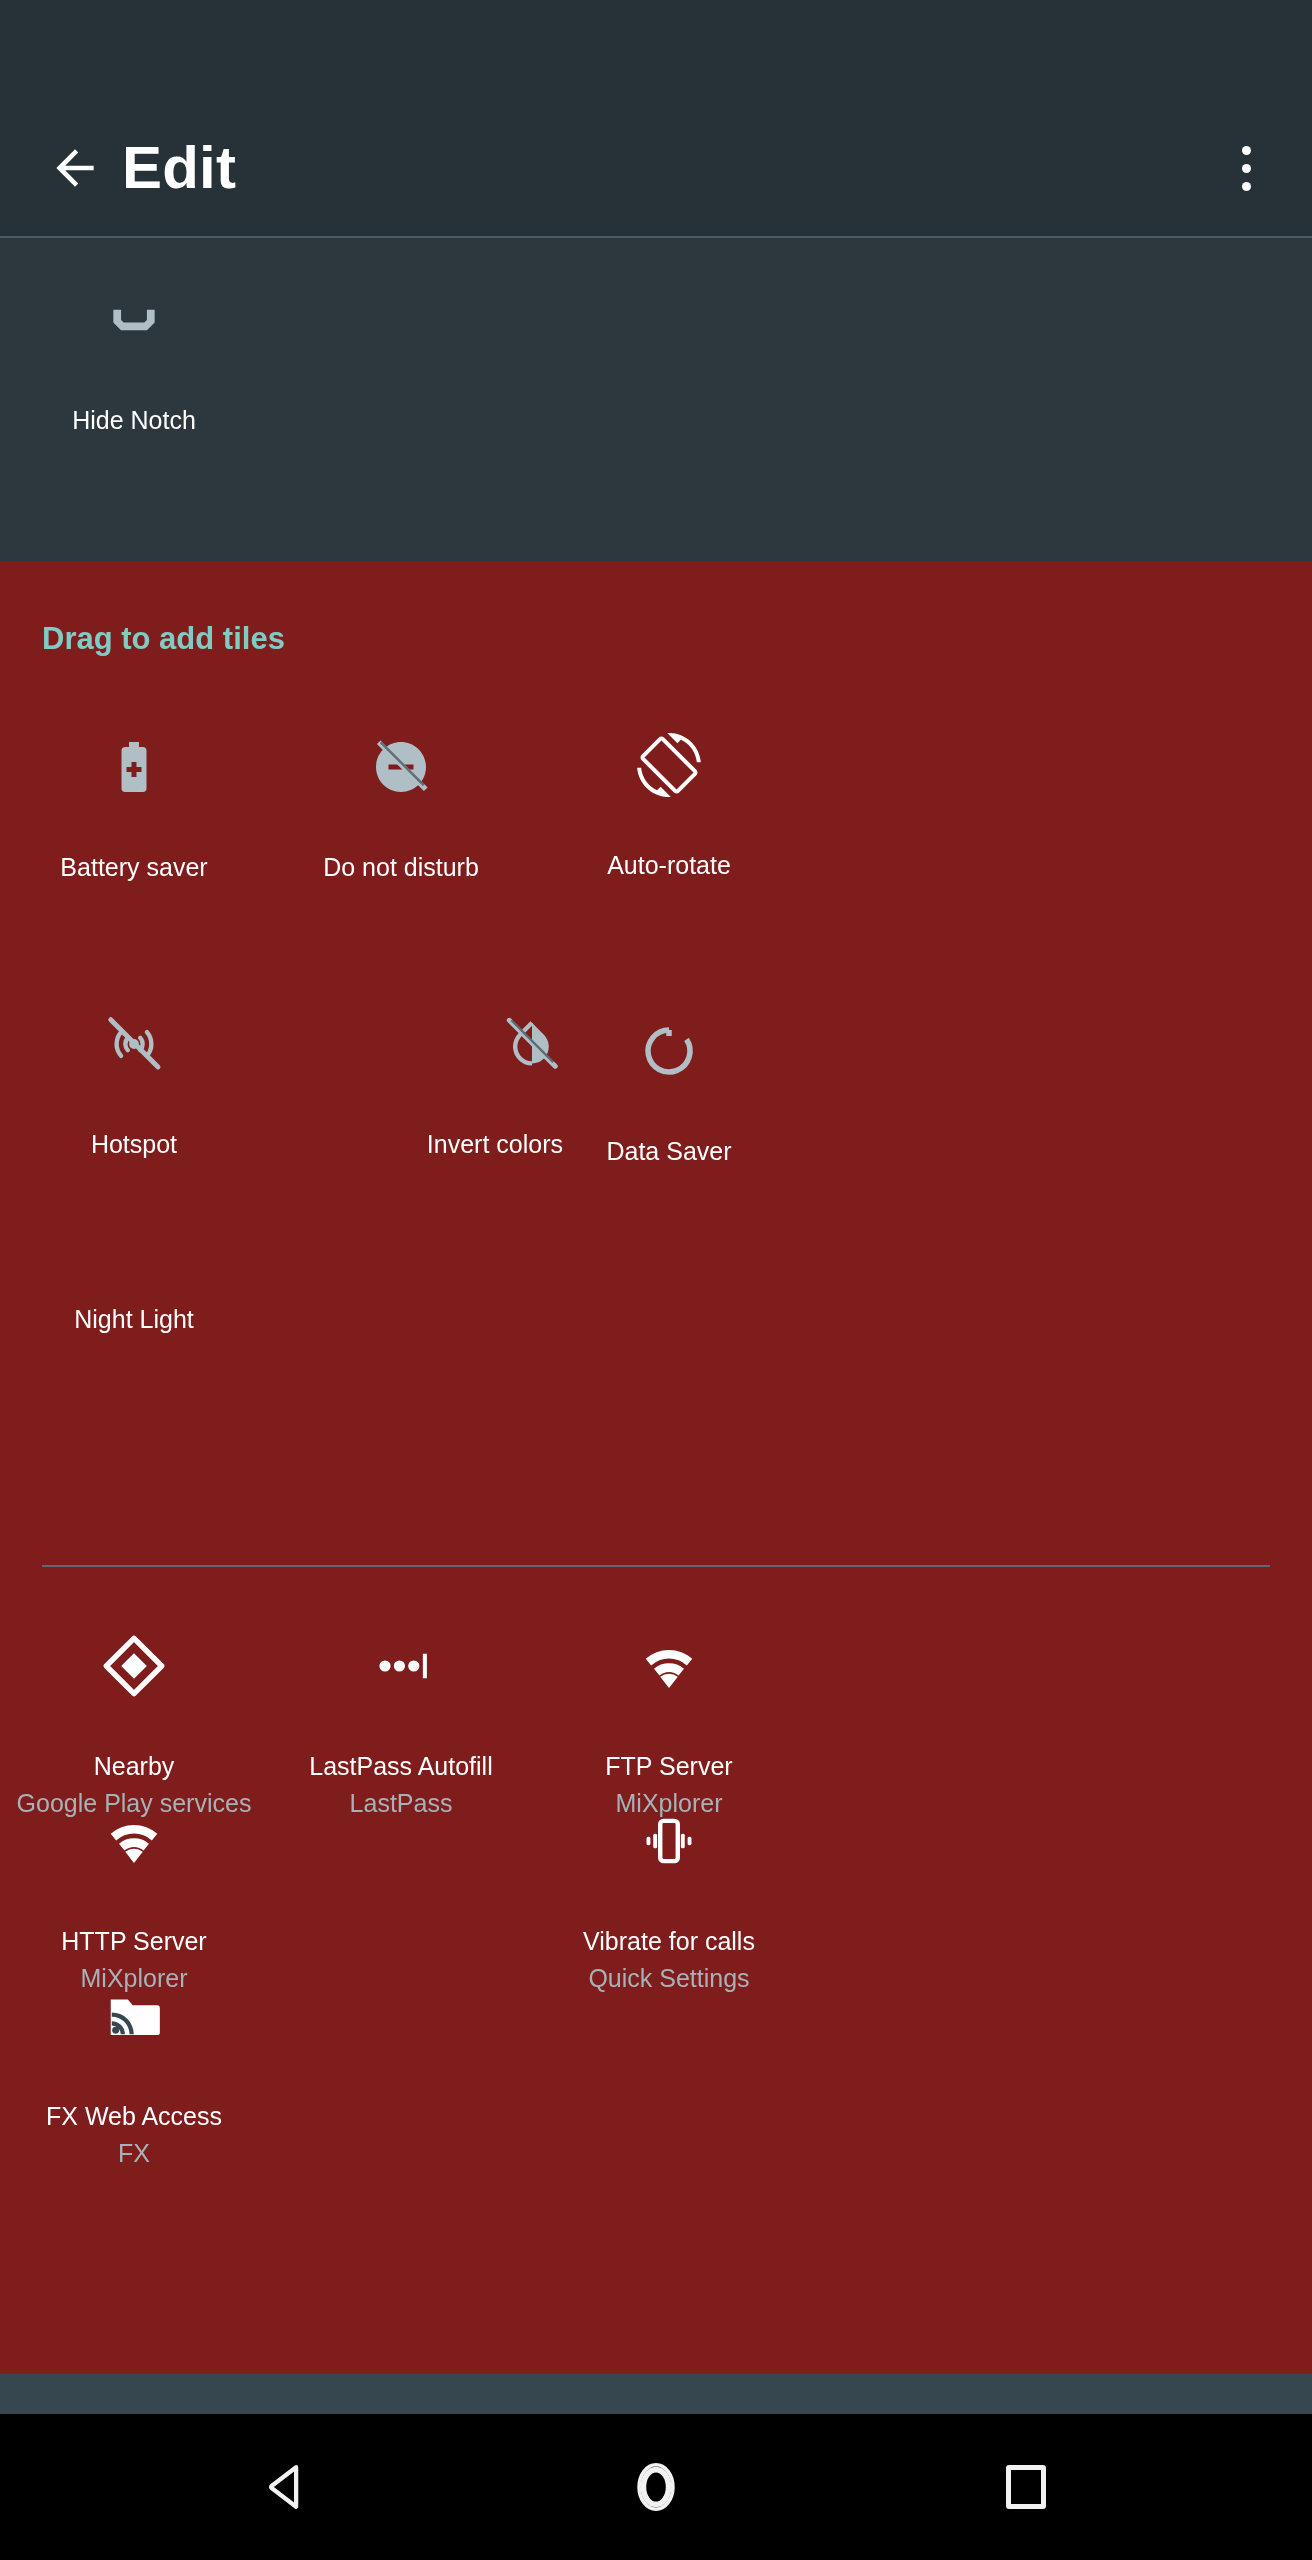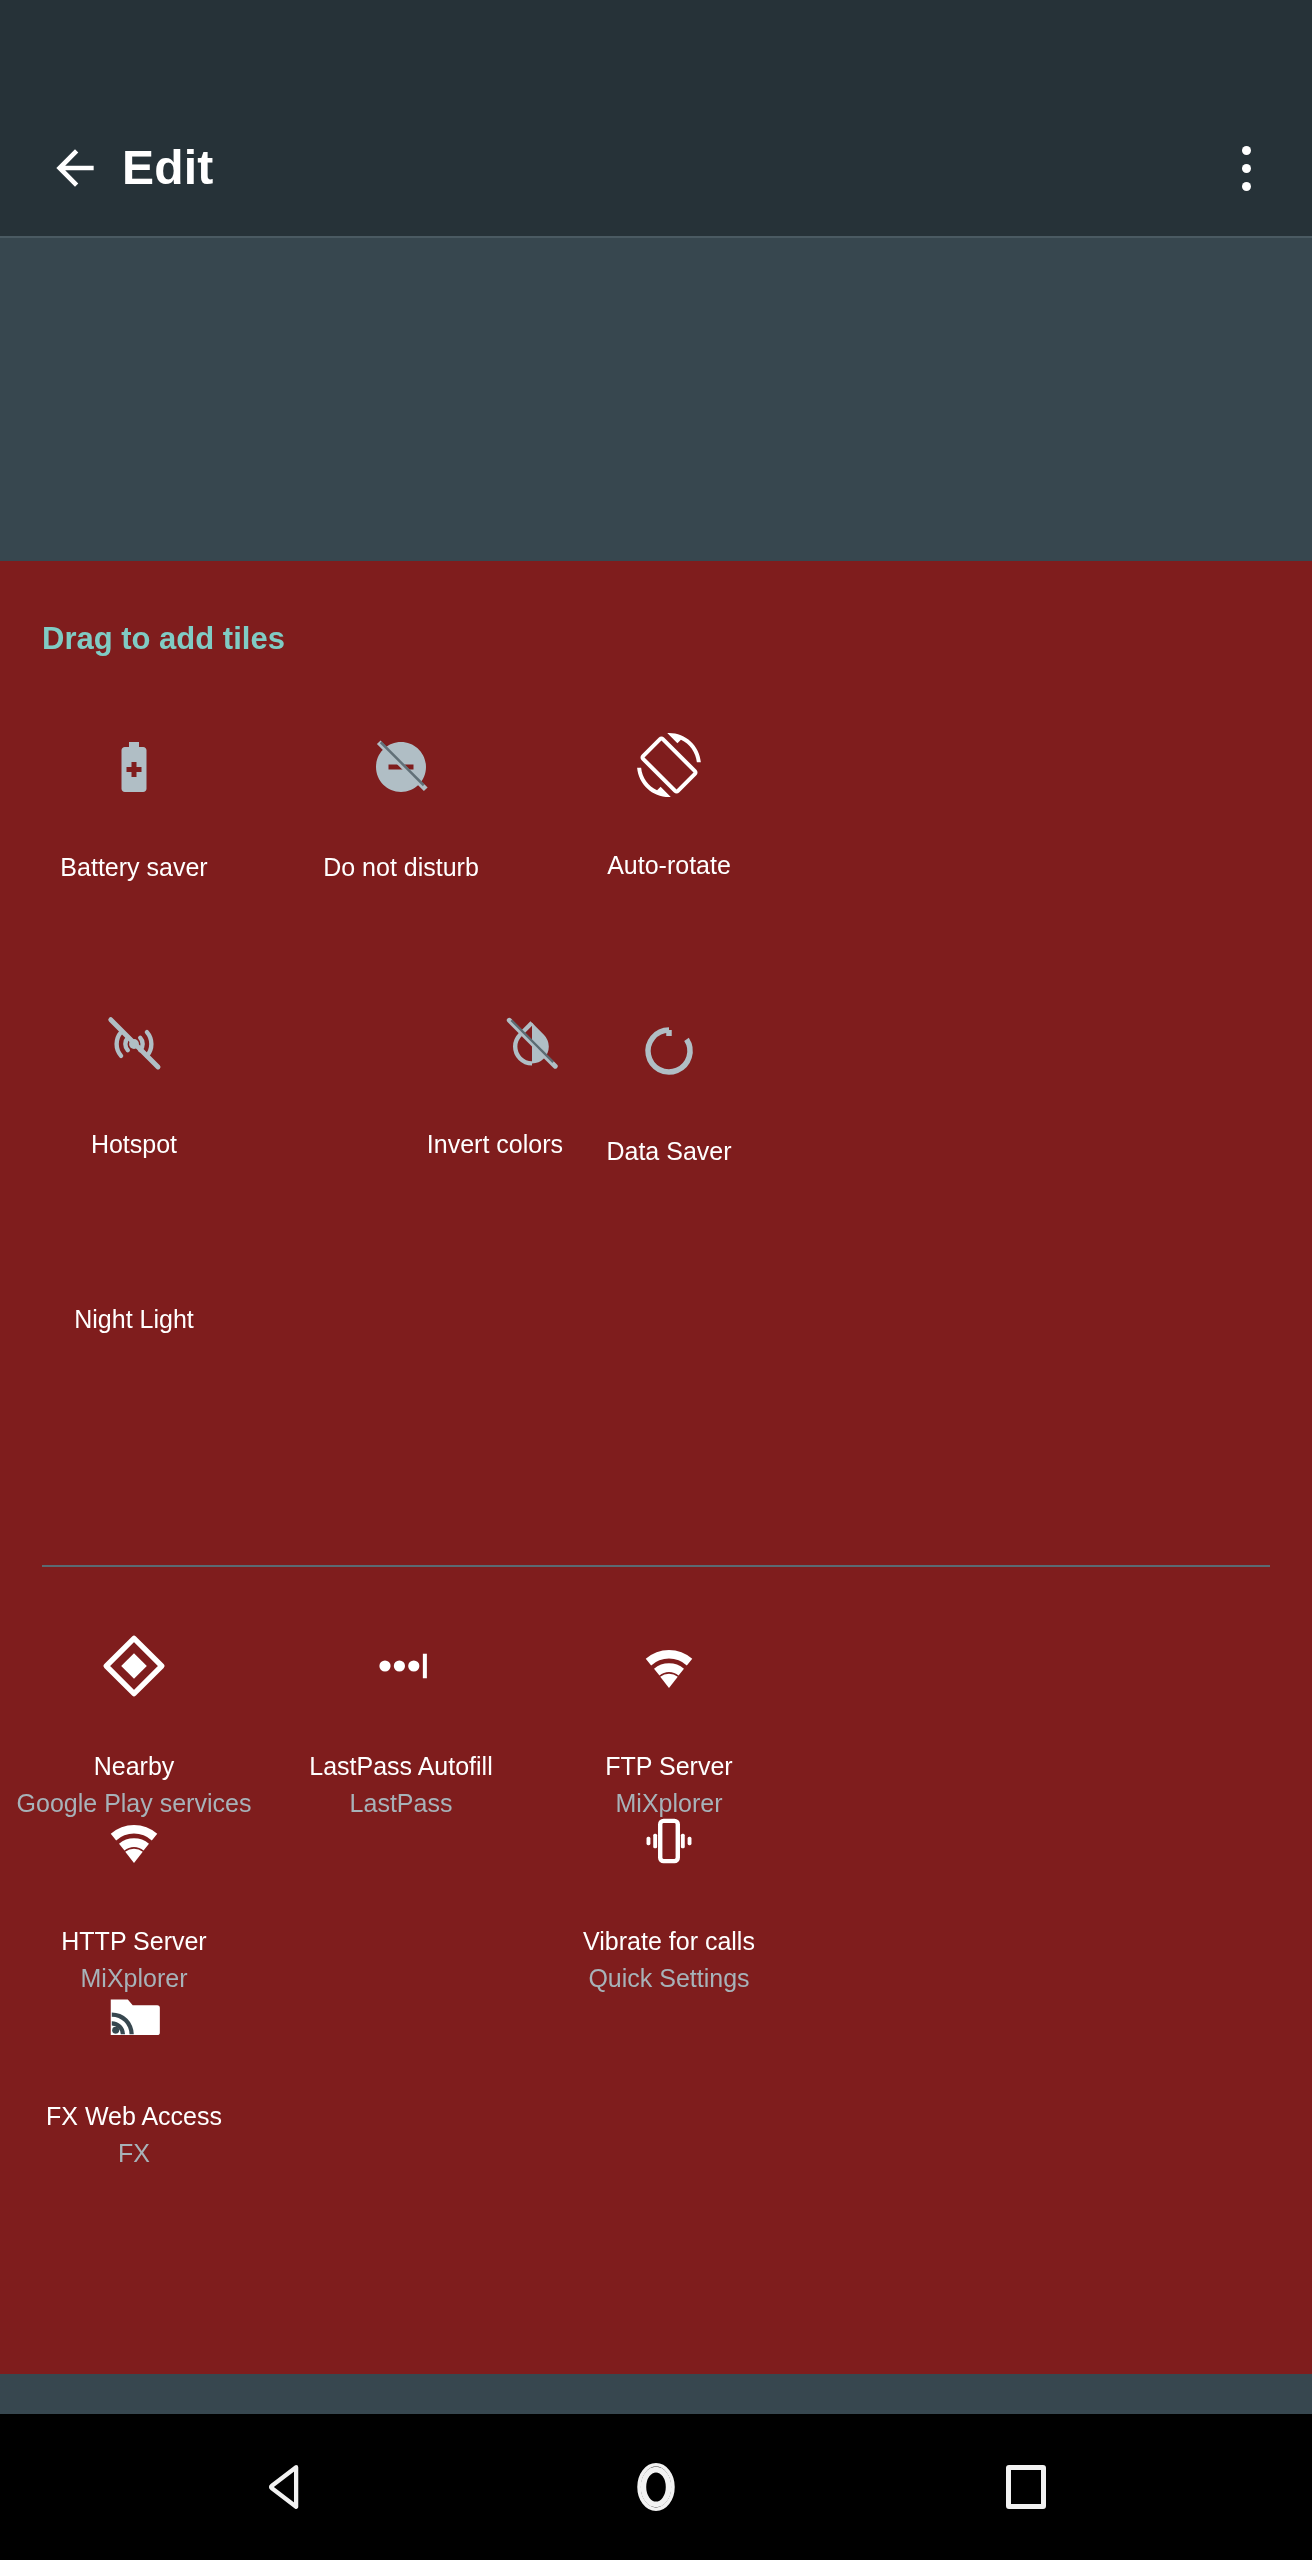--- a/index.html
+++ b/index.html
@@ -39,21 +39,21 @@
   #back-btn {
     position: absolute;
     left: 30px; top: 123px;
     width: 90px; height: 90px;
     display: flex; align-items: center; justify-content: center;
     cursor: pointer;
   }
   #appbar-title {
     position: absolute;
     left: 122px; top: 128px;
-    font-size: 48px;
+    font-size: 60px;
     font-weight: bold;
     color: #ffffff;
     letter-spacing: 0.2px;
     line-height: 80px;
     white-space: nowrap;
   }
   #overflow-btn {
     position: absolute;
     right: 24px; top: 126px;
     width: 84px; height: 84px;
@@ -186,20 +186,30 @@
     </div>
     <div id="appbar-title">Edit</div>
     <div id="overflow-btn">
       <span class="dot"></span>
       <span class="dot"></span>
       <span class="dot"></span>
     </div>
   </div>
   <div id="appbar-divider"></div>
 
+  <div id="current-panel">
+    <div class="cur-tile" style="left:0px; top:42px;">
+      <div class="ic">
+        <svg width="62" height="62" viewBox="0 0 48 48">
+          <path d="M8 16 L8 26 L14 32 L34 32 L40 26 L40 16 L34 16 L34 24 L32 26 L16 26 L14 24 L14 16 Z" fill="#b0bec5"></path>
+        </svg>
+      </div>
+      <div class="lbl">Hide Notch</div>
+    </div>
+  </div>
 
   <div id="add-section">
 
     <div id="add-header">Drag to add tiles</div>
 
     <div class="tile sys" style="left:-16px; top:164px;">
       <div class="ic">
         <svg width="60" height="60" viewBox="0 0 24 24">
           <path d="M15.67 4H14V2h-4v2H8.33C7.6 4 7 4.6 7 5.33v15.33C7 21.4 7.6 22 8.33 22h7.33c.74 0 1.34-.6 1.34-1.33V5.33C17 4.6 16.4 4 15.67 4zM13 16h-2v-2H9v-2h2v-2h2v2h2v2h-2v2z" fill="#b0bec5"></path>
         </svg>

